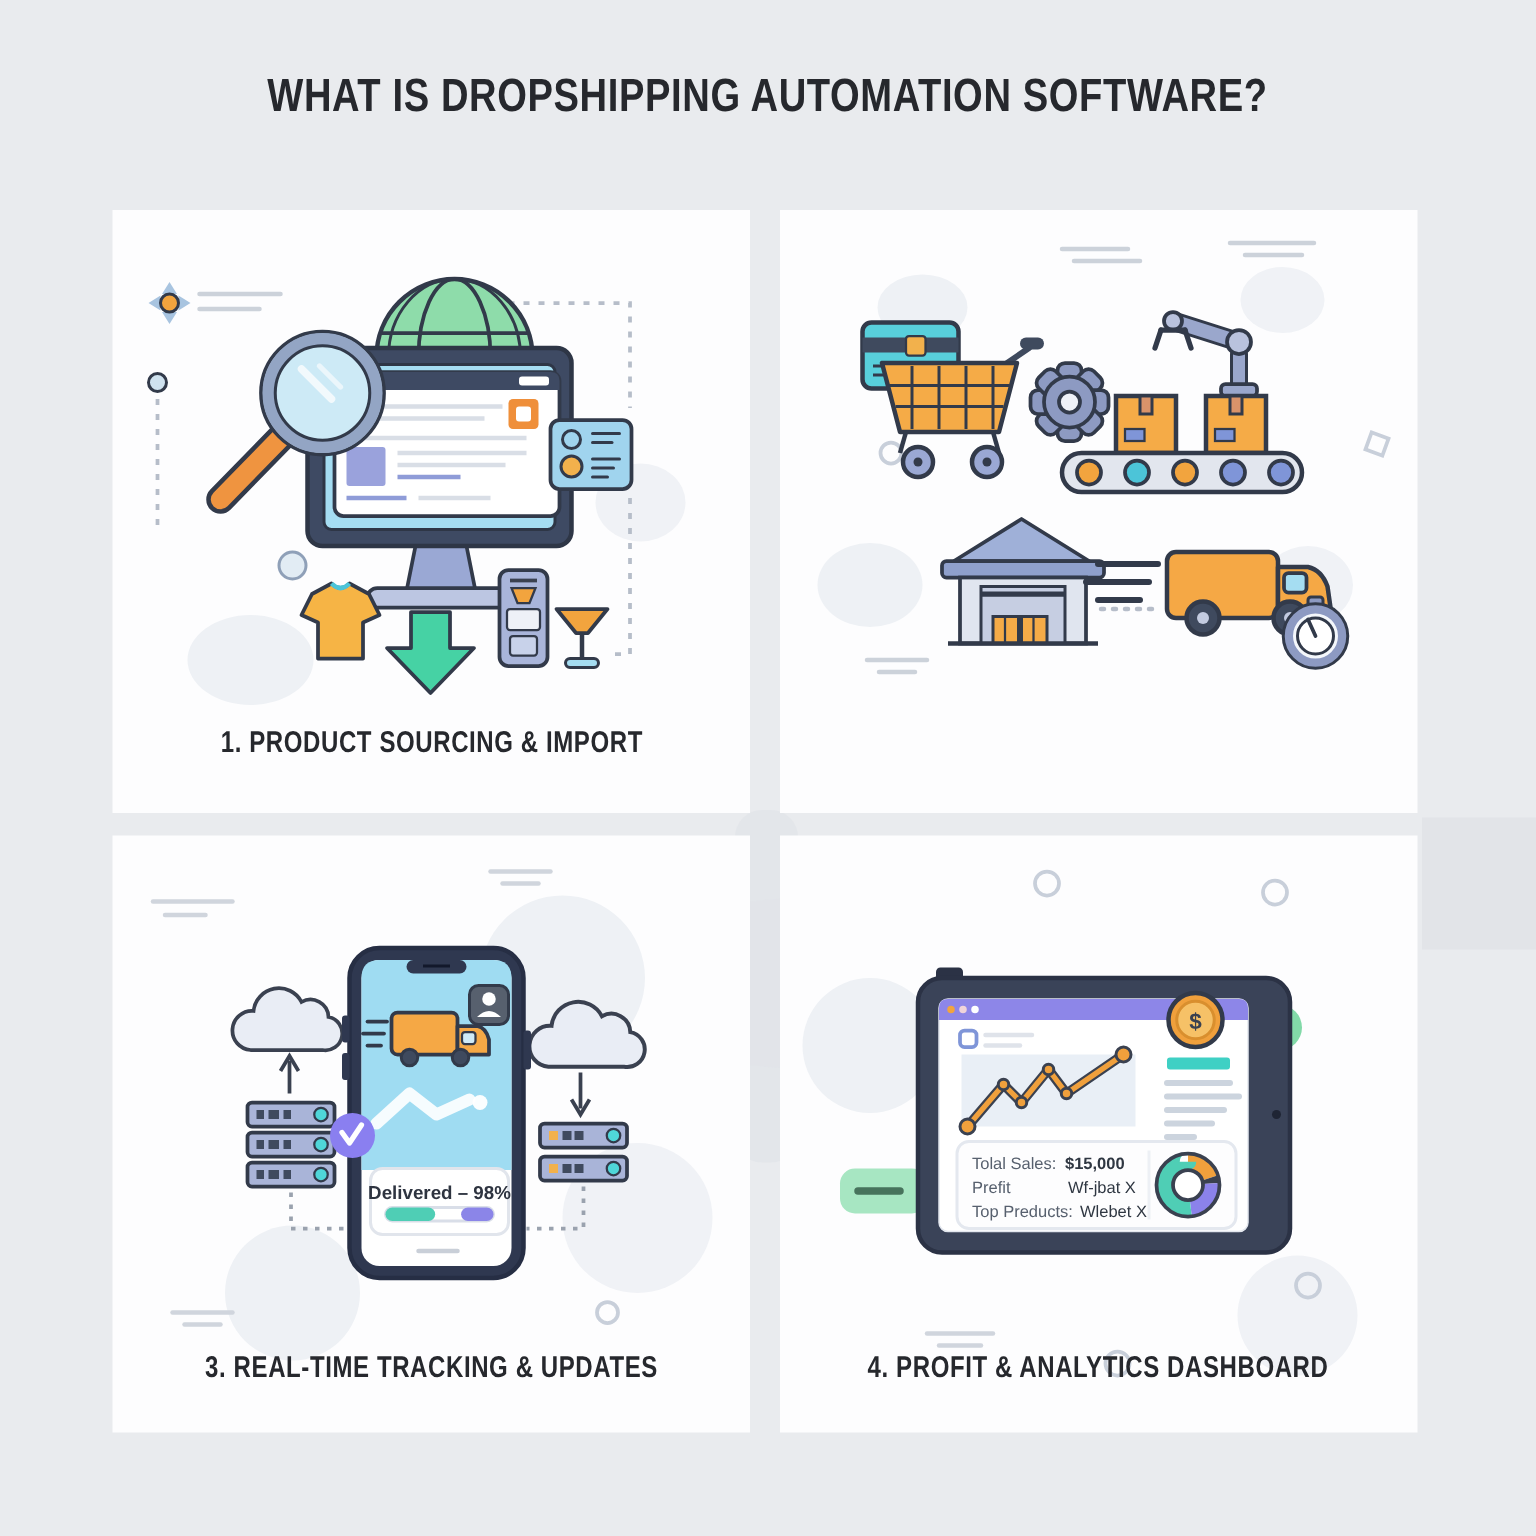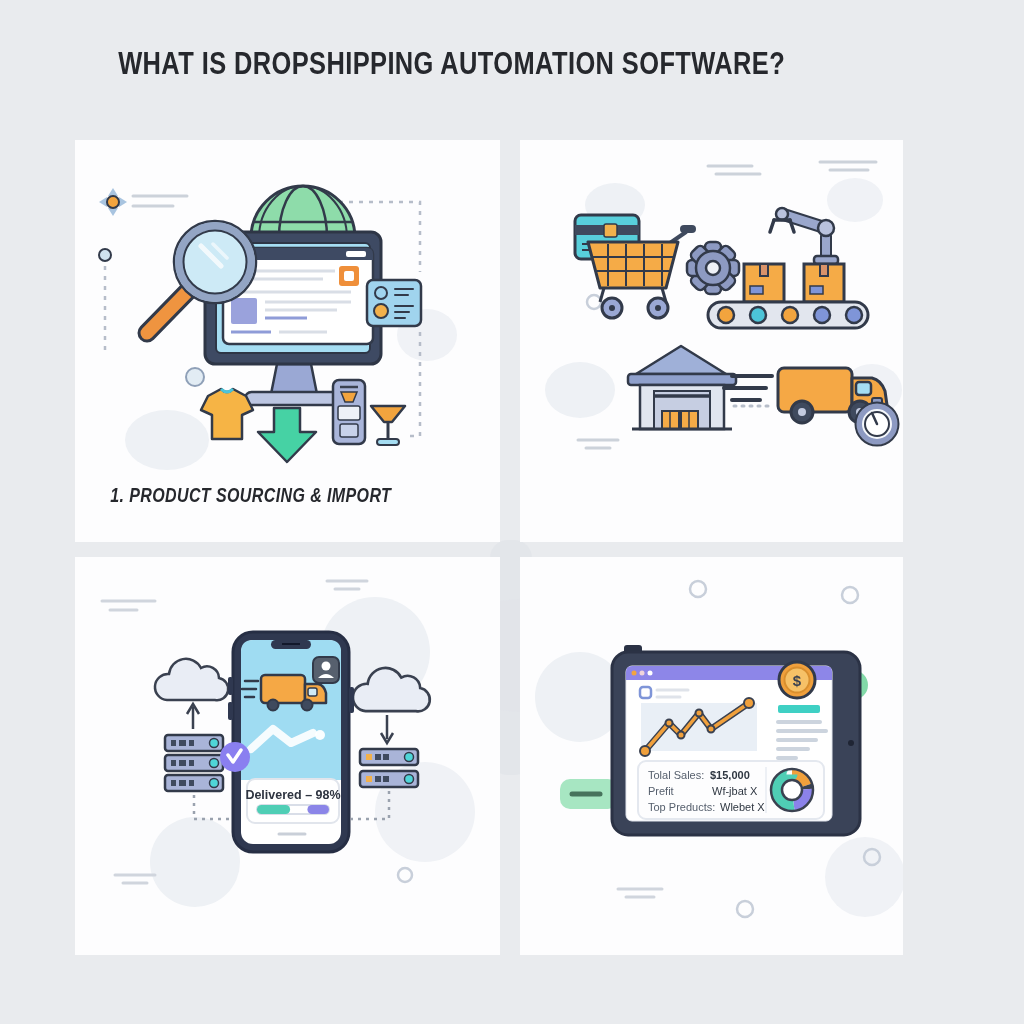--- a/index.html
+++ b/index.html
@@ -1,31 +1,31 @@
 <!DOCTYPE html>
 <html><head>
 <meta charset="utf-8">
 <style>
   html,body{margin:0;padding:0;background:#e9ebee;}
-  .stage{position:relative;width:903px;height:1024px;background:#e9ebee;overflow:hidden;
+  .stage{position:relative;width:1024px;height:1024px;background:#e9ebee;overflow:hidden;
          font-family:"Liberation Sans",sans-serif;color:#26282d;}
   .wm{position:absolute;z-index:0;}
   .wm1{left:490px;top:540px;width:42px;height:235px;background:#dfe2e7;opacity:.55;border-radius:18px;}
   .wm2{left:398px;top:598px;width:300px;height:115px;background:#e0e3e8;opacity:.45;border-radius:50%;}
   .wm3{left:948px;top:545px;width:76px;height:88px;background:#dde0e5;opacity:.6;}
   .title{position:absolute;left:0;right:0;top:46px;text-align:center;z-index:2;}
   .cond{display:inline-block;transform:scaleX(0.82);transform-origin:50% 50%;font-weight:700;
         letter-spacing:.5px;white-space:nowrap;}
   .title .cond{font-size:31px;color:#26282d;}
   .panel{position:absolute;width:425px;background:#fdfdfe;z-index:1;}
   .panel.top{top:140px;height:402px;}
   .panel.bottom{top:557px;height:398px;}
   .panel.left{left:75px;} .panel.right{left:520px;}
   .art{position:absolute;left:0;top:0;width:425px;height:400px;display:block;}
-  .caption{position:absolute;left:0;right:0;top:344px;font-style:italic;}
+  .caption{position:absolute;left:0;right:0;top:344px;text-align:center;}
   .caption .cond{font-size:20px;transform:scaleX(0.8);color:#26282d;}
   svg text{font-family:"Liberation Sans",sans-serif;}
 </style>
 </head>
 <body>
 
 <div class="stage">
   <div class="wm wm1"></div>
   <div class="wm wm2"></div>
   <div class="wm wm3"></div>
@@ -387,20 +387,23 @@
           <rect x="232.4" y="248" width="21.6" height="9" rx="4.5" fill="#8b85e8"></rect>
         </g>
         <line x1="204" y1="277" x2="230" y2="277" stroke="#c9cfd8" stroke-width="3" stroke-linecap="round"></line>
       </g>
 
       <g>
         <circle cx="160" cy="200" r="15" fill="#8a7ff0"></circle>
         <path d="M 153 198 l 5 7 l 8 -12" fill="none" stroke="#ffffff" stroke-width="3.5" stroke-linecap="round" stroke-linejoin="round"></path>
       </g>
     </svg>
+    <div class="caption">
+      <span class="cond">3. REAL-TIME TRACKING &amp; UPDATES</span>
+    </div>
   </section>
 
   <section class="panel bottom right">
     <svg class="art" viewBox="0 0 425 400">
       <circle cx="60" cy="140" r="45" fill="#eef1f5"></circle>
       <circle cx="345" cy="320" r="40" fill="#f0f2f6"></circle>
       <circle cx="178" cy="32" r="8" fill="none" stroke="#c8cfda" stroke-width="2.5"></circle>
       <circle cx="330" cy="38" r="8" fill="none" stroke="#c8cfda" stroke-width="2.5"></circle>
       <circle cx="352" cy="300" r="8" fill="none" stroke="#c8cfda" stroke-width="2.5"></circle>
       <circle cx="225" cy="352" r="8" fill="none" stroke="#c8cfda" stroke-width="2.5"></circle>
@@ -477,14 +480,17 @@
           </g>
         </g>
 
         <g>
           <circle cx="277" cy="123" r="18" fill="#f0a03c" stroke="#323a4a" stroke-width="3"></circle>
           <circle cx="277" cy="123" r="12.5" fill="#f6c167" stroke="#d98f2e" stroke-width="2"></circle>
           <text x="277" y="129" text-anchor="middle" font-size="15" font-weight="bold" fill="#3a4150">$</text>
         </g>
       </g>
     </svg>
+    <div class="caption">
+      <span class="cond">4. PROFIT &amp; ANALYTICS DASHBOARD</span>
+    </div>
   </section>
 </div>
 
 </body></html>

